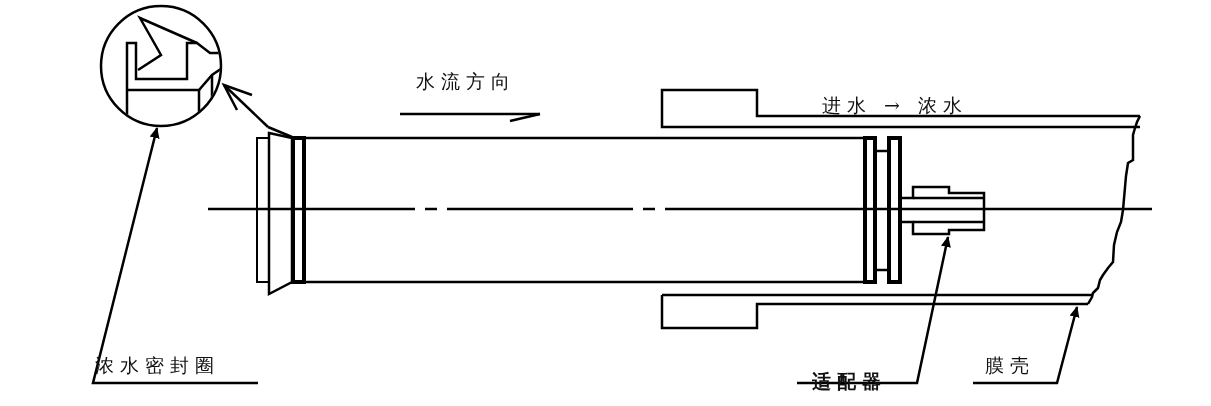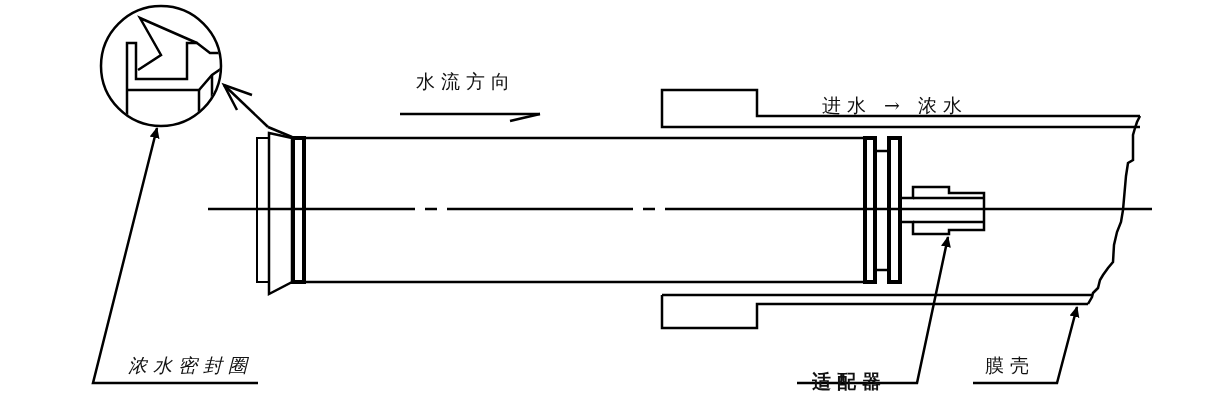--- a/index.html
+++ b/index.html
@@ -94,15 +94,15 @@
     <polyline points="258,383 93,383 157,128" marker-end="url(#arrowhead)"></polyline>
 
     <polyline points="797,383 917,383 948,237" marker-end="url(#arrowhead)"></polyline>
 
     <polyline points="973,383 1057,383 1077,307" marker-end="url(#arrowhead)"></polyline>
   </g>
 </svg>
 
 <div class="label" style="left:416px; top:72px;">水流方向</div>
 <div class="label" style="left:822px; top:84px;margin-top:12px;">进水 → 浓水</div>
-<div class="label" style="left:128px; top:356px;font-style:italic;">浓水密封圈</div>
+<div class="label" style="left:95px; top:356px;">浓水密封圈</div>
 <div class="label" style="left:812px; top:372px;font-weight:bold;">适配器</div>
 <div class="label" style="left:985px; top:356px;text-align:center;">膜壳</div>
 
 </body></html>

